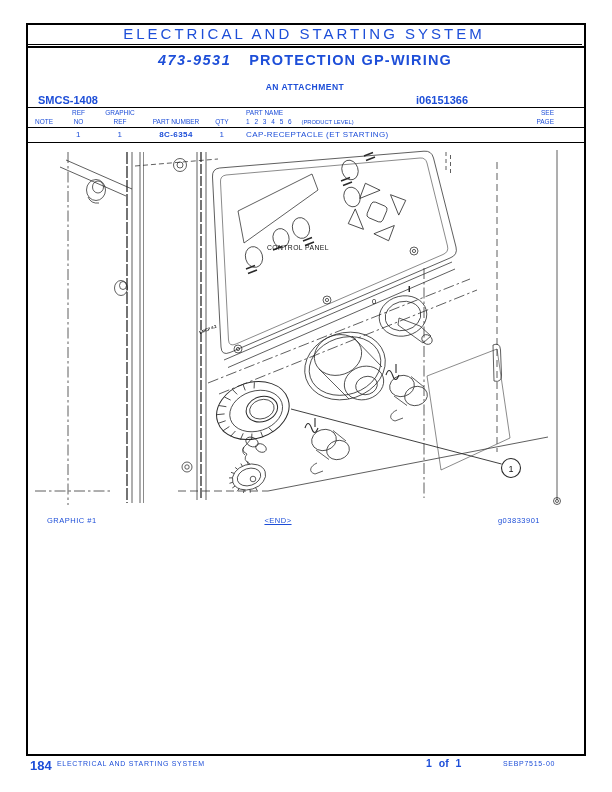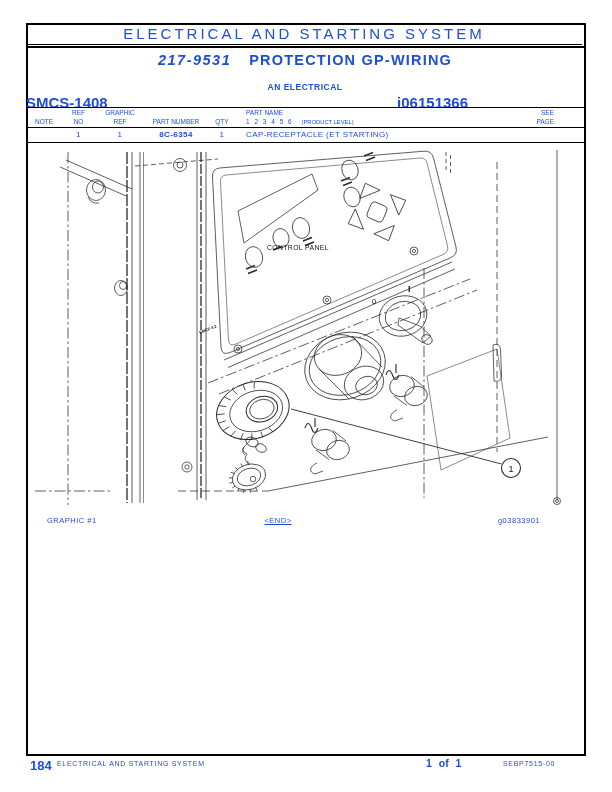--- a/index.html
+++ b/index.html
@@ -12,21 +12,21 @@
              display:flex;align-items:center;justify-content:center;}
   .title-bar span{font-size:15px;letter-spacing:3px;}
   .thick-rule{left:26px;top:46px;width:558px;height:0;border-top:2px solid #000;}
   .rule{left:26px;width:558px;height:0;border-top:1px solid #000;}
   .heading1{left:26px;top:52px;width:558px;text-align:center;font-weight:bold;font-size:14.5px;}
   .heading1 .pn{font-style:italic;letter-spacing:1.5px;margin-right:18px;}
   .heading1 .pname{letter-spacing:1.2px;}
   .heading2{left:26px;top:70px;width:558px;text-align:center;font-weight:bold;font-size:8.5px;letter-spacing:.5px;}
   .heading3{left:26px;top:81.5px;width:558px;text-align:center;font-weight:bold;font-size:8.5px;letter-spacing:.5px;}
   .meta-row{left:26px;top:94px;width:470px;display:flex;justify-content:space-between;
-            font-weight:bold;font-size:15px;box-sizing:border-box;padding:0 28px 0 0;}
+            font-weight:bold;font-size:11px;box-sizing:border-box;padding:0 28px 0 12px;}
   .tbl-row{left:26px;width:558px;display:flex;font-size:6.5px;line-height:8px;}
   .hdr1{top:109px;} .hdr2{top:117.5px;}
   .data-row{top:130px;font-size:8px;line-height:10px;letter-spacing:.4px;}
   .c-note{width:36px;text-align:center;} .c-ref{width:33px;text-align:center;}
   .c-gra{width:50px;text-align:center;} .c-pn{width:62px;text-align:center;}
   .c-qty{width:30px;text-align:center;}
   .c-name{flex:1;text-align:left;padding-left:9px;}
   .c-see{width:66px;text-align:right;box-sizing:border-box;padding-right:30px;}
   .nums{word-spacing:3px;} .plvl{margin-left:8px;font-size:5.8px;}
   .bold{font-weight:bold;}
@@ -44,23 +44,23 @@
 <div class="page">
 
   <div class="abs outer-box"></div>
 
   <div class="abs title-bar">
     <span>ELECTRICAL AND STARTING SYSTEM</span>
   </div>
   <div class="abs thick-rule"></div>
 
   <div class="abs heading1">
-    <span class="pn">217-9531</span><span class="pname">PROTECTION GP-WIRING</span>
-  </div>
-  <div class="abs heading3">AN ELECTRICAL</div>
+    <span class="pn">473-9531</span><span class="pname">PROTECTION GP-WIRING</span>
+  </div>
+  <div class="abs heading3">AN ATTACHMENT</div>
 
   <div class="abs meta-row">
     <span>SMCS-1408</span>
     <span>i06151366</span>
   </div>
 
   <div class="abs rule" style="top:107px"></div>
 
   <div class="abs tbl-row hdr1">
     <div class="c-note"></div>

